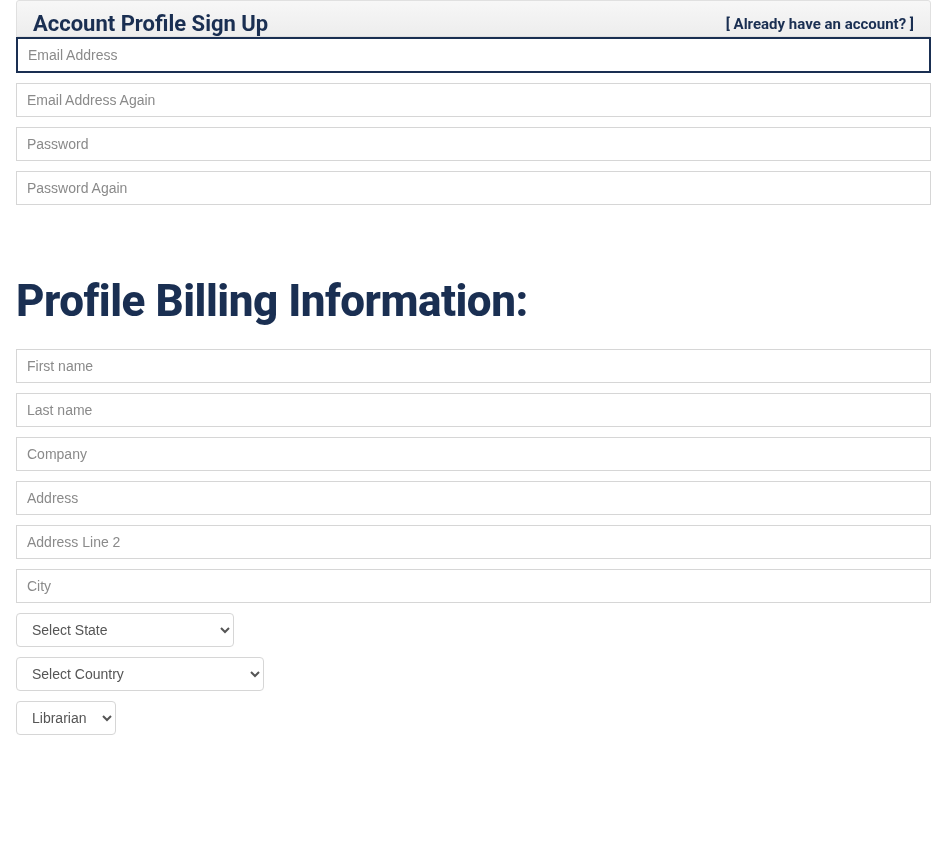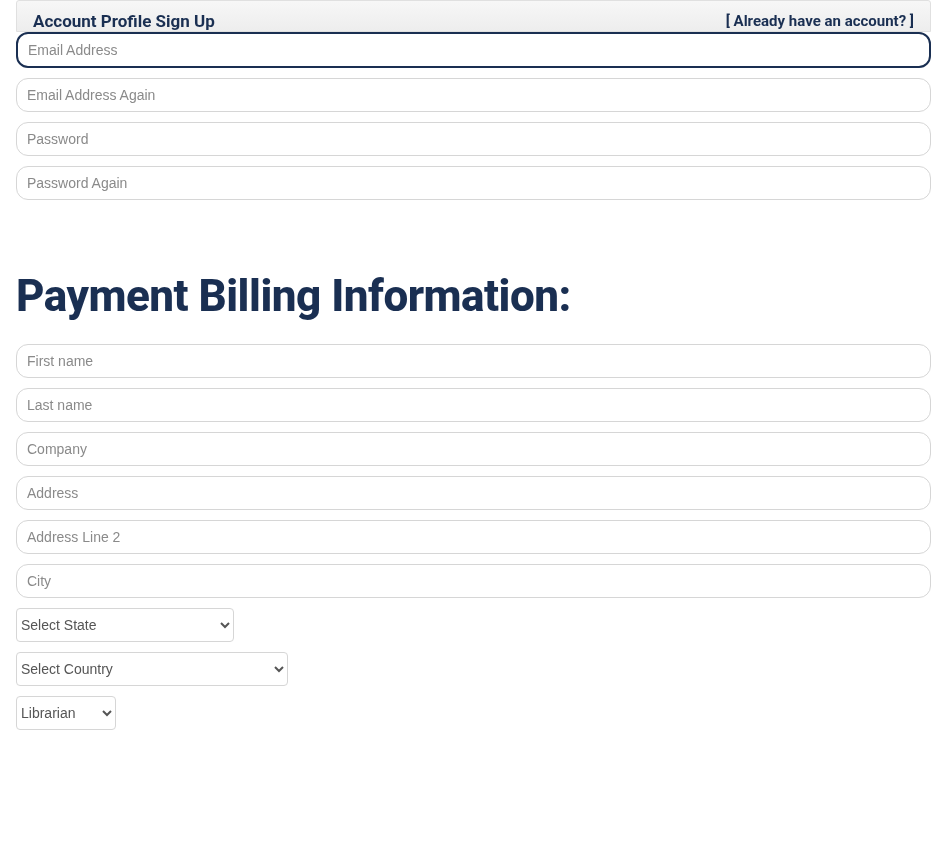--- a/index.html
+++ b/index.html
@@ -21,21 +21,21 @@
       margin: 0 16px;
     }
     .header-top {
       display: flex;
       justify-content: space-between;
       align-items: center;
     }
     .signup-title {
       color: #1a2f52;
       font-weight: 700;
-      font-size: 17px;
+      font-size: 22px;
     }
     .already-link {
       color: #1a2f52;
       font-weight: 700;
       font-size: 15px;
       cursor: pointer;
     }
     .sensitive-note {
       text-align: center;
       color: #1a2f52;
@@ -43,21 +43,21 @@
       padding: 10px 0 8px 0;
     }
     .form-area {
       padding: 0 16px;
     }
     .input-full {
       width: 100%;
       padding: 8px 10px;
       font-size: 14px;
       border: 1px solid #d6d6d6;
-      border-radius: 12px;
+      border-radius: 0;
       color: #555;
       margin-bottom: 10px;
       outline: none;
       background: #fff;
     }
     .input-full::placeholder {
       color: #8a8a8a;
     }
     .input-full.focused {
       border: 2px solid #1a2f52;
@@ -65,34 +65,34 @@
     }
     .section-heading {
       color: #1a2f52;
       font-weight: 800;
       font-size: 44px;
       margin-top: 60px;
       margin-bottom: 22px;
       letter-spacing: -0.5px;
     }
     .select-short {
-      padding: 7px 0;
+      padding: 7px 11px;
       font-size: 14px;
       border: 1px solid #d6d6d6;
       border-radius: 4px;
       color: #555;
       margin-bottom: 10px;
       background: #fff;
       min-width: 100px;
     }
     .select-state {
       width: 218px;
     }
     .select-country {
-      width: 272px;
+      width: 248px;
     }
     .select-role {
       width: 98px;
     }
   </style>
 </head>
 <body>
 
 <div class="header-bar">
   <div class="header-top">
@@ -101,21 +101,21 @@
   </div>
 </div>
 
 <div class="form-area">
 
   <input type="text" class="input-full focused" placeholder="Email Address" style="">
   <input type="text" class="input-full" placeholder="Email Address Again" style="">
   <input type="password" class="input-full" placeholder="Password" style="">
   <input type="password" class="input-full" placeholder="Password Again" style="">
 
-  <h1 class="section-heading">Payment Billing Information:</h1>
+  <h1 class="section-heading">Profile Billing Information:</h1>
 
   <input type="text" class="input-full" placeholder="First name" style="">
   <input type="text" class="input-full" placeholder="Last name" style="">
   <input type="text" class="input-full" placeholder="Company" style="">
   <input type="text" class="input-full" placeholder="Address" style="">
   <input type="text" class="input-full" placeholder="Address Line 2" style="">
   <input type="text" class="input-full" placeholder="City" style="">
 
   <div>
     <select class="select-short select-state">

